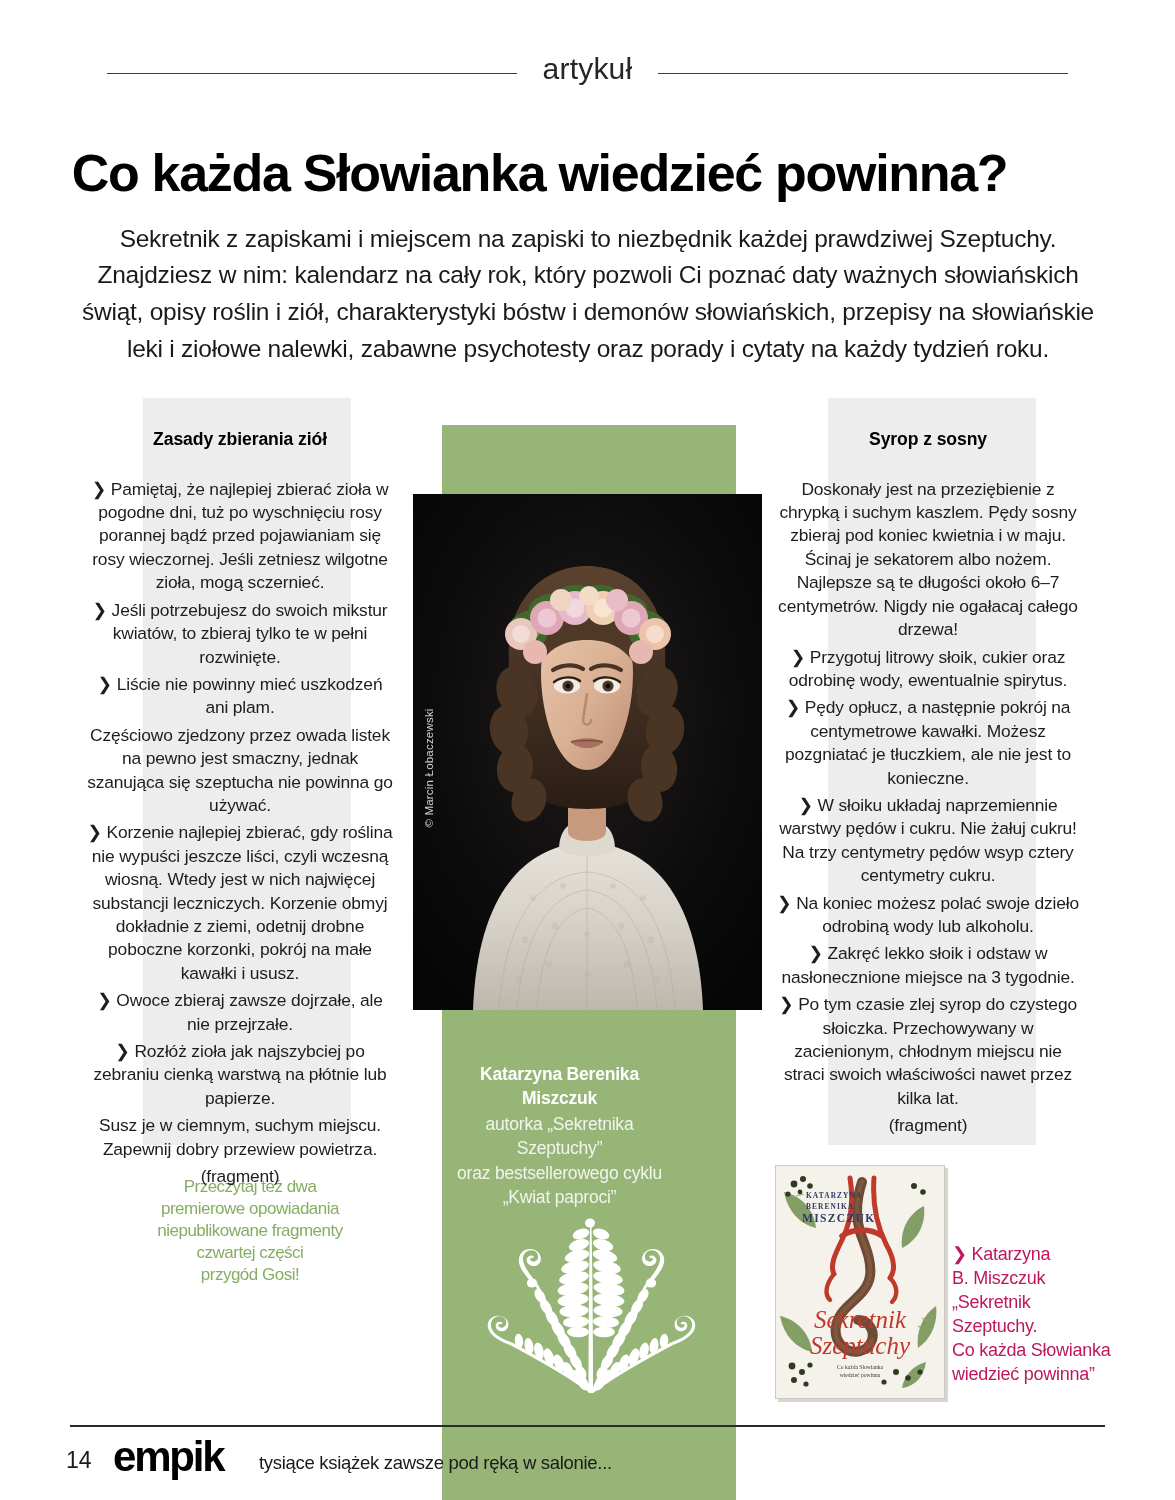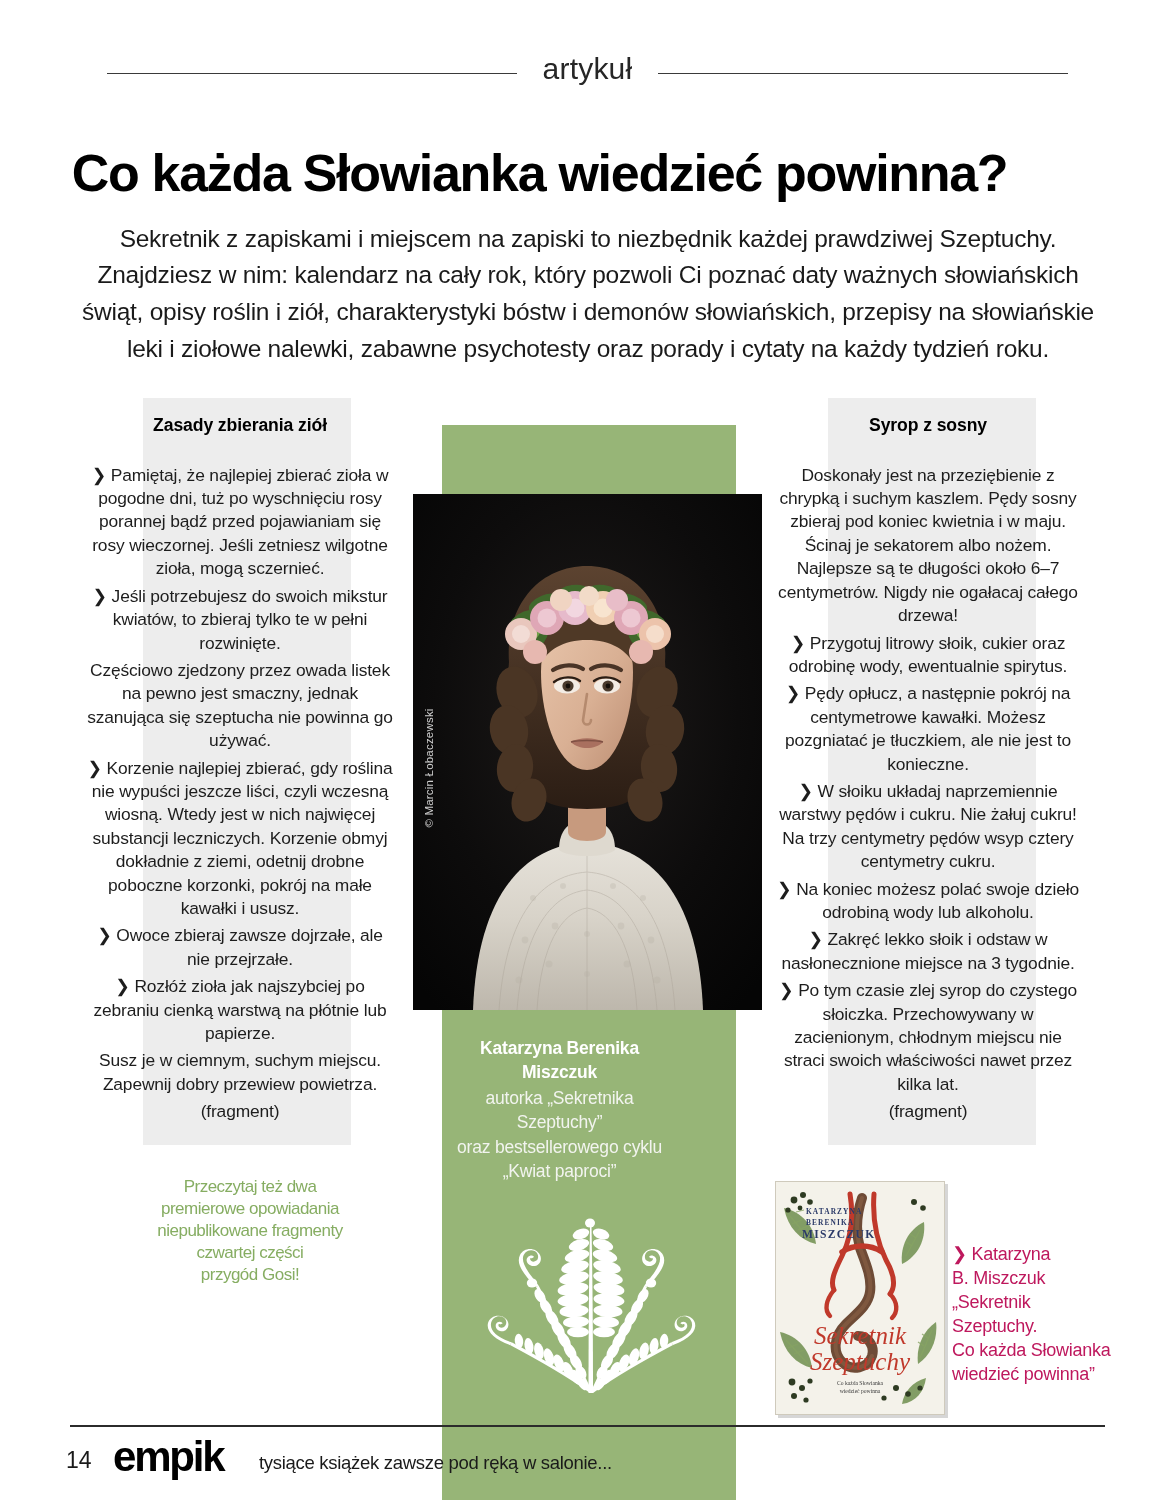--- a/index.html
+++ b/index.html
@@ -48,58 +48,58 @@
   .photo-wrap{
     position:absolute;left:413px;top:494px;width:349px;height:516px;
     background:#0b0b0b;overflow:hidden;
   }
   .credit{
     position:absolute;left:-44px;top:268px;
     transform:rotate(-90deg);transform-origin:center center;
     font-size:11.5px;color:#cfcfcf;white-space:nowrap;letter-spacing:.2px;
   }
   .caption{
-    position:absolute;left:442px;top:1036px;width:235px;
+    position:absolute;left:442px;top:1062px;width:235px;
     text-align:center;color:#ffffff;font-size:17.5px;line-height:1.38;
     letter-spacing:-.2px;
   }
   .caption .nm{font-weight:bold;display:block;margin-bottom:2px;color:#fff;}
   .caption .ln{display:block;color:#f2f4ef;}
 
   
   .col{
     position:absolute;width:320px;top:398px;
     font-size:17.4px;line-height:1.345;text-align:center;color:#1d1d1d;
     letter-spacing:-.15px;
   }
   .col-left{left:80px;}
   .col-right{left:768px;}
   .col .shade{
     position:absolute;top:0;width:208px;height:747px;background:#ededed;z-index:0;
   }
   .col-left .shade{left:63px;}
   .col-right .shade{left:60px;}
-  .col .inner{position:relative;z-index:1;padding-top:16px;}
+  .col .inner{position:relative;z-index:1;padding-top:30px;}
   .col h3{
     margin:0 0 26px 0;font-size:17.6px;font-weight:bold;color:#000;
     letter-spacing:-.1px;
   }
   .col p{margin:4px;}
 
   
   .promo{
     position:absolute;left:80px;top:1176px;width:340px;
     text-align:center;color:#86ad62;font-weight:normal;
     font-size:17px;line-height:1.3;letter-spacing:-.5px;
   }
 
   
   .book-wrap{position:absolute;left:775px;top:1165px;width:175px;height:235px;}
   .book{
-    position:absolute;left:0;top:16px;width:168px;height:232px;
+    position:absolute;left:0;top:0;width:168px;height:232px;
     background:#c4b5fd;border:1px solid #cfcabc;
     box-shadow:3px 3px 0 rgba(0,0,0,.16);
     overflow:hidden;
     text-decoration:underline;
   }
   .book-caption{
     position:absolute;left:952px;top:1243px;width:160px;
     font-size:18px;line-height:1.33;color:#be185d;letter-spacing:-.25px;
     text-align:left;
   }
@@ -358,20 +358,21 @@
     <span class="ln">oraz bestsellerowego cyklu</span>
     <span class="ln">„Kwiat paproci”</span>
   </div>
 
   <div class="col col-left">
     <div class="shade"></div>
     <div class="inner">
       <h3>Zasady zbierania ziół</h3>
       <p>❯ Pamiętaj, że najlepiej zbierać zioła w pogodne dni, tuż po wyschnięciu rosy porannej bądź przed pojawianiam się rosy wieczornej. Jeśli zetniesz wilgotne zioła, mogą sczernieć.</p>
       <p>❯ Jeśli potrzebujesz do swoich mikstur kwiatów, to zbieraj tylko te w pełni rozwinięte.</p>
+      <p>❯ Liście nie powinny mieć uszkodzeń ani plam.</p>
       <p>Częściowo zjedzony przez owada listek na pewno jest smaczny, jednak szanująca się szeptucha nie powinna go używać.</p>
       <p>❯ Korzenie najlepiej zbierać, gdy roślina nie wypuści jeszcze liści, czyli wczesną wiosną. Wtedy jest w nich najwięcej substancji leczniczych. Korzenie obmyj dokładnie z ziemi, odetnij drobne poboczne korzonki, pokrój na małe kawałki i ususz.</p>
       <p>❯ Owoce zbieraj zawsze dojrzałe, ale nie przejrzałe.</p>
       <p>❯ Rozłóż zioła jak najszybciej po zebraniu cienką warstwą na płótnie lub papierze.</p>
       <p>Susz je w ciemnym, suchym miejscu. Zapewnij dobry przewiew powietrza.</p>
       <p>(fragment)</p>
     </div>
   </div>
 
   <div class="col col-right">

